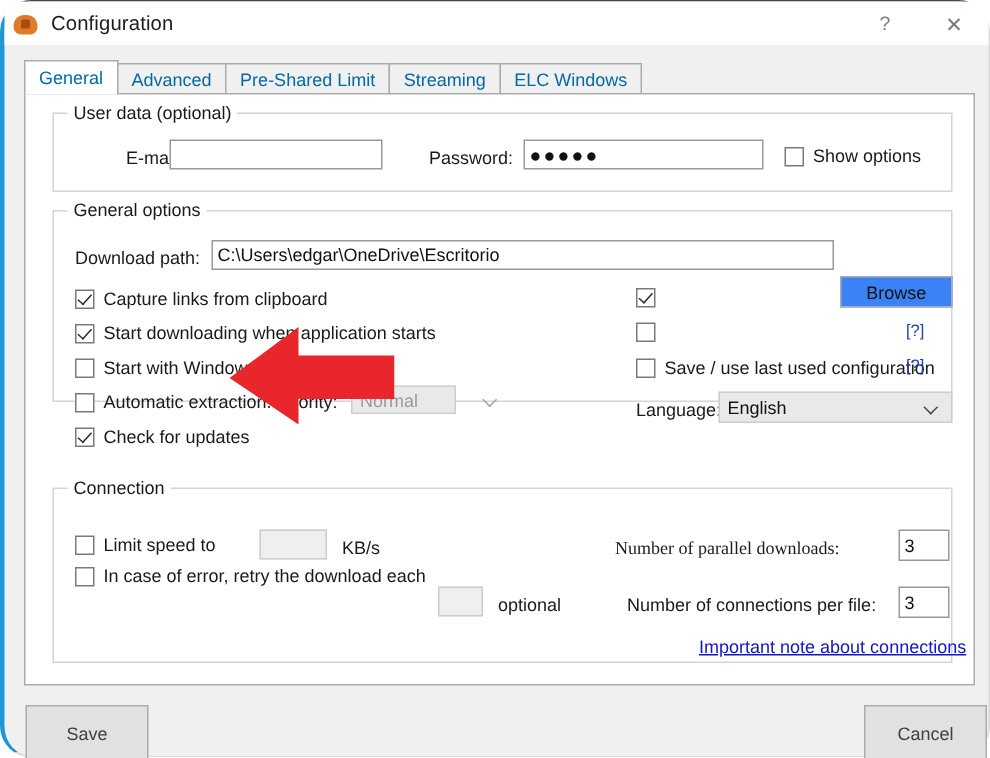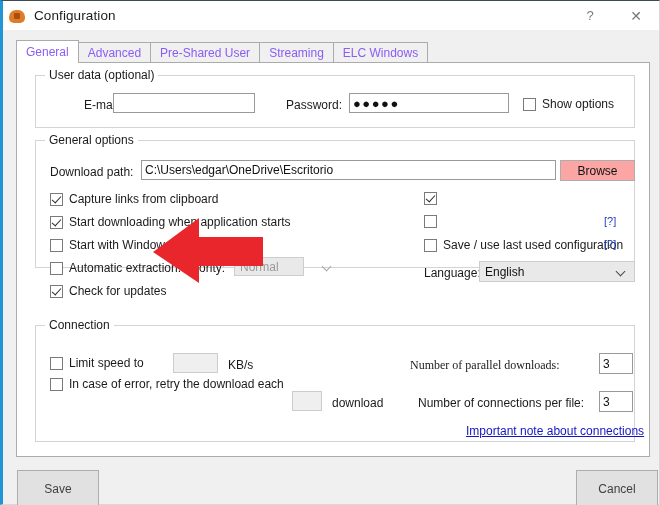--- a/index.html
+++ b/index.html
@@ -20,20 +20,21 @@
     position: absolute;
     left: 0; top: 0;
     width: 660px;
     height: 505px;
     background: #f0f0f0;
     box-sizing: border-box;
     border-left: 3px solid #2196d6;
     border-top: 1px solid #3d4a52;
     border-right: 1px solid #d9d9d9;
     border-bottom: 1px solid #d9d9d9;
+    border-radius: 21px;
   }
 
   
   .titlebar {
     position: absolute;
     left: 0; top: 0;
     right: 0;
     height: 29px;
     background: #ffffff;
     display: flex;
@@ -94,21 +95,21 @@
     align-items: flex-end;
     border-bottom: 1px solid #ababab;
     box-sizing: border-box;
   }
   .tab {
     height: 21px;
     padding: 0 9px;
     display: flex;
     align-items: center;
     font-size: 12px;
-    color: #8b5cf6;
+    color: #0369a1;
     border: 1px solid #ababab;
     border-bottom: none;
     background: #f0f0f0;
     margin-right: -1px;
     box-sizing: border-box;
     position: relative;
     top: 1px;
   }
   .tab.active {
     background: #ffffff;
@@ -170,28 +171,29 @@
     overflow: hidden;
     white-space: nowrap;
   }
   .txtbox.disabled {
     background: #efefef;
     border: 1px solid #cccccc;
     color: #8a8a8a;
   }
   .btn {
     position: absolute;
-    background: #fca5a5;
+    background: #3b82f6;
     border: 1px solid #adadad;
     box-sizing: border-box;
     display: flex;
     align-items: center;
     justify-content: center;
     font-size: 12px;
     color: #111;
+    margin-top: 24px;
   }
   .chk {
     position: absolute;
     display: flex;
     align-items: center;
     white-space: nowrap;
     font-size: 12px;
     color: #1a1a1a;
   }
   .chk .box {
@@ -311,21 +313,21 @@
     <div class="title-text">Configuration</div>
     <div class="caption-buttons">
       <div class="cap-btn help">?</div>
       <div class="cap-btn close">✕</div>
     </div>
   </div>
 
   <div class="tabstrip">
     <div class="tab active">General</div>
     <div class="tab">Advanced</div>
-    <div class="tab">Pre-Shared User</div>
+    <div class="tab">Pre-Shared Limit</div>
     <div class="tab">Streaming</div>
     <div class="tab">ELC Windows</div>
   </div>
 
   <div class="page">
 
     <div class="group" id="group-userdata">
       <div class="legend">User data (optional)</div>
 
       <div class="lbl" style="left:48px; top:22px;">E-mail:</div>
@@ -403,21 +405,21 @@
         <span>Limit speed to</span>
       </div>
       <div class="txtbox disabled" style="left:137px; top:27px; width:45px; height:20px;"></div>
       <div class="lbl" style="left:192px; top:32px;">KB/s</div>
 
       <div class="chk" style="left:14px; top:51px;">
         <span class="box"></span>
         <span>In case of error, retry the download each</span>
       </div>
       <div class="txtbox disabled" style="left:256px; top:65px; width:30px; height:20px;"></div>
-      <div class="lbl" style="left:296px; top:70px;">download</div>
+      <div class="lbl" style="left:296px; top:70px;">optional</div>
 
       <div class="lbl" style="left:374px; top:32px;font-family:Liberation Serif, serif;">Number of parallel downloads:</div>
       <div class="txtbox" style="left:563px; top:27px; width:34px; height:21px;">3</div>
 
       <div class="lbl" style="left:382px; top:70px;">Number of connections per file:</div>
       <div class="txtbox" style="left:563px; top:65px; width:34px; height:21px;">3</div>
 
       <div class="weblink" style="left:430px; top:98px;">Important note about connections</div>
     </div>
 

